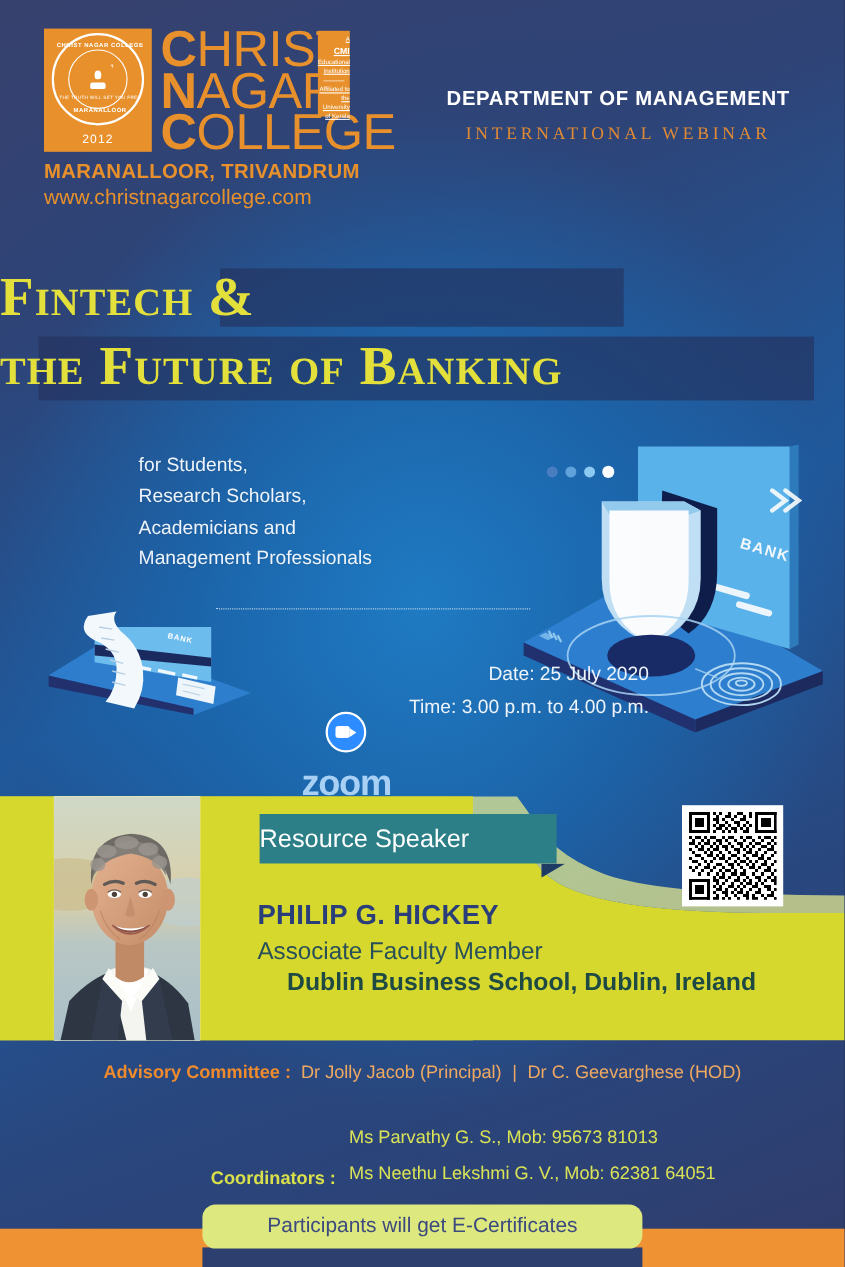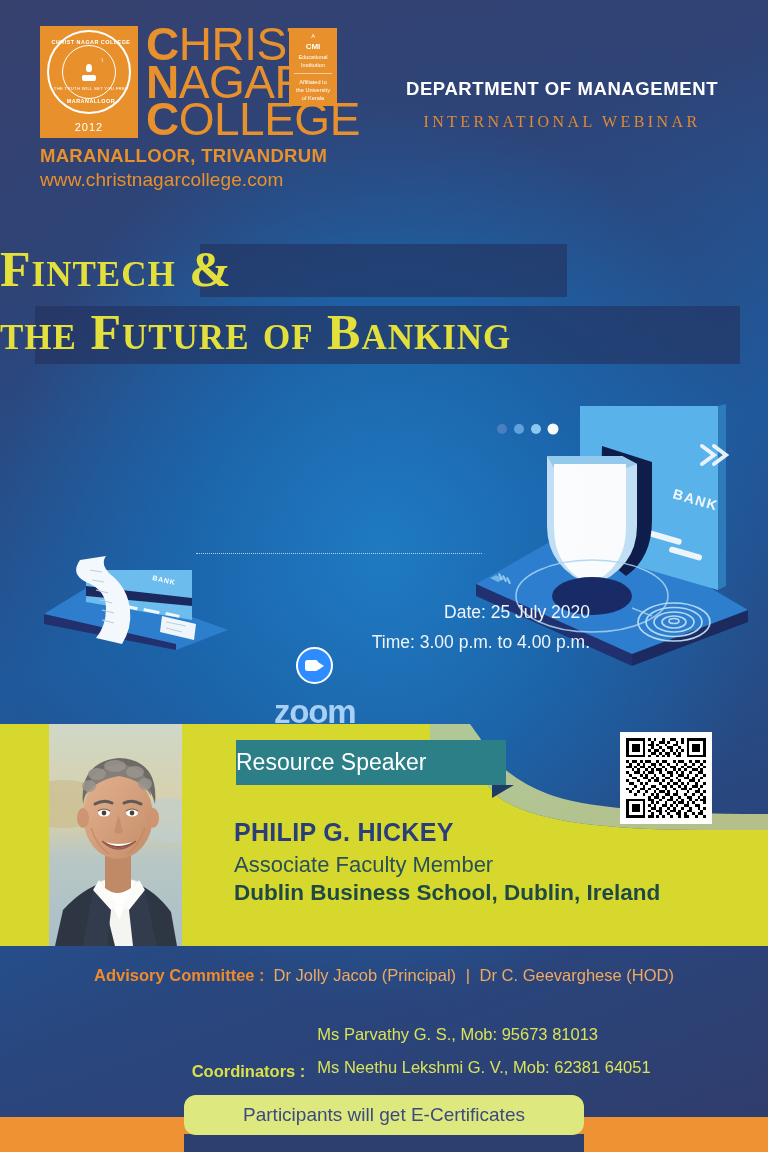--- a/index.html
+++ b/index.html
@@ -70,23 +70,23 @@
 
   .cnc-letters {
     margin-left:8px; position:relative; line-height:0.82;
     white-space:nowrap;
   }
   .cnc-line { font-size:46px; letter-spacing:-0.5px; color:#e8912c; }
   .cnc-line .cap { font-weight:bold; }
   .cnc-line .rest { font-weight:normal; }
 
   .cmi-badge {
-    position:absolute; left:249px; top:2px; width:48px; height:78px;
-    background:#e8912c; color:#fff; text-align:center;
-    font-size:5.6px; line-height:1.45; padding-top:4px;
+    position:absolute; left:249px; top:2px; width:29px; height:78px;
+    background:#e8912c; color:#fff; text-align:right;
+    font-size:5.6px; line-height:1.45; padding-top:4px;text-decoration:underline;
   }
   .cmi-badge .big { font-size:8px; font-weight:bold; display:block; margin:0.5px 0; }
   .cmi-sep { height:1px; background:rgba(255,255,255,0.55); margin:4px 5px; }
 
   .logo-sub1 {
     color:#e8912c; font-size:18.5px; font-weight:bold; letter-spacing:0.3px;
     margin-top:6px; white-space:nowrap;
   }
   .logo-sub2 {
     color:#e8912c; font-size:19px; letter-spacing:0.1px;
@@ -192,21 +192,21 @@
   }
 
   #speaker-info { position:absolute; left:234px; top:818px; }
   .sp-name {
     color:#2a3f7a; font-size:25px; font-weight:bold; letter-spacing:0.3px;
   }
   .sp-role {
     color:#285058; font-size:22px; margin-top:5px; font-weight:400;
   }
   .sp-org {
-    color:#1f4a43; font-size:22.5px; font-weight:bold; margin-top:2px;
+    color:#1f4a43; font-size:22.5px; font-weight:bold; margin-top:2px;margin-left:27px;
   }
 
   #qr {
     position:absolute; left:620px; top:732px; width:92px; height:92px;
     background:#ffffff; padding:6px;
   }
   #qr svg { display:block; }
 
   
   #committee { position:absolute; left:0; top:966px; width:768px; }
@@ -376,20 +376,26 @@
           <path d="M58 94 L70 97"></path>
       </g>
       <path d="M118 90 L152 98 L150 114 L116 106 Z" fill="#eef5fb"></path>
       <g stroke="#b8cfe3" stroke-width="1">
           <path d="M122 96 L142 100"></path>
           <path d="M122 102 L138 106"></path>
         </g>
     </g>
   </svg>
 
+  <div id="audience">
+    <div>for Students,</div>
+    <div>Research Scholars,</div>
+    <div>Academicians and</div>
+    <div>Management Professionals</div>
+  </div>
 
   <div id="divider"></div>
 
   <div id="datetime">
     <div>Date: 25 July 2020</div>
     <div>Time: 3.00 p.m. to 4.00 p.m.</div>
   </div>
 
   <div id="zoomlogo">
     <div class="zoom-circle">

